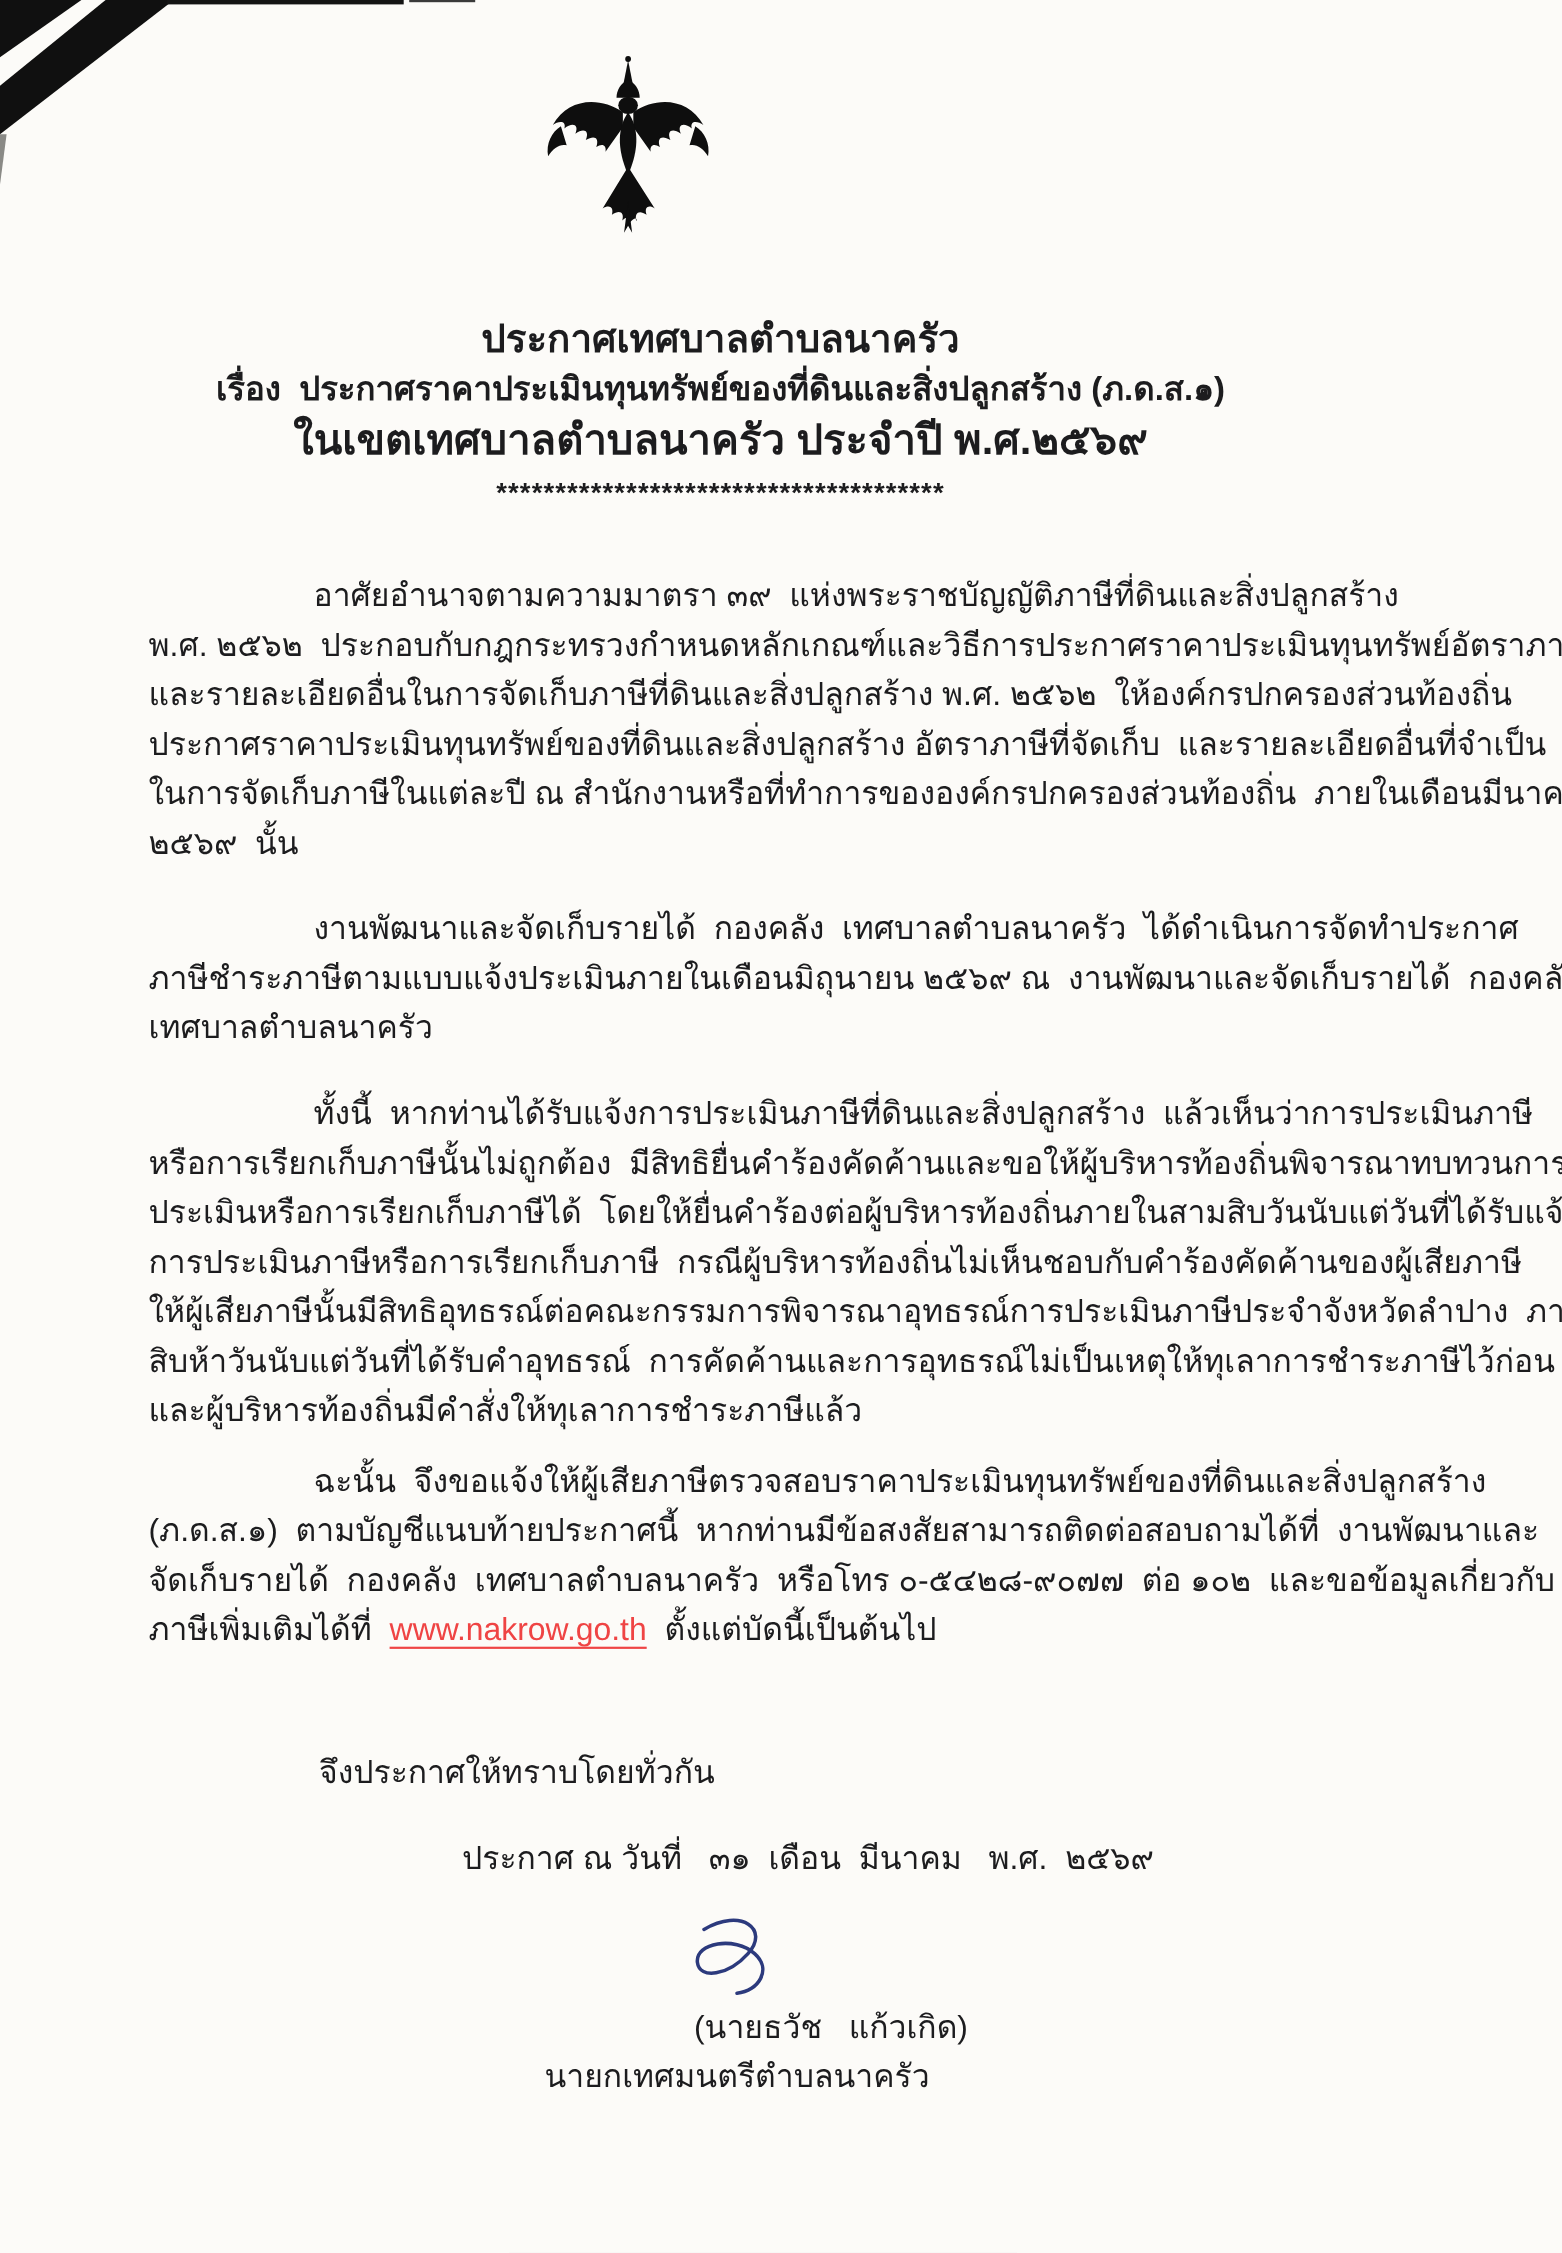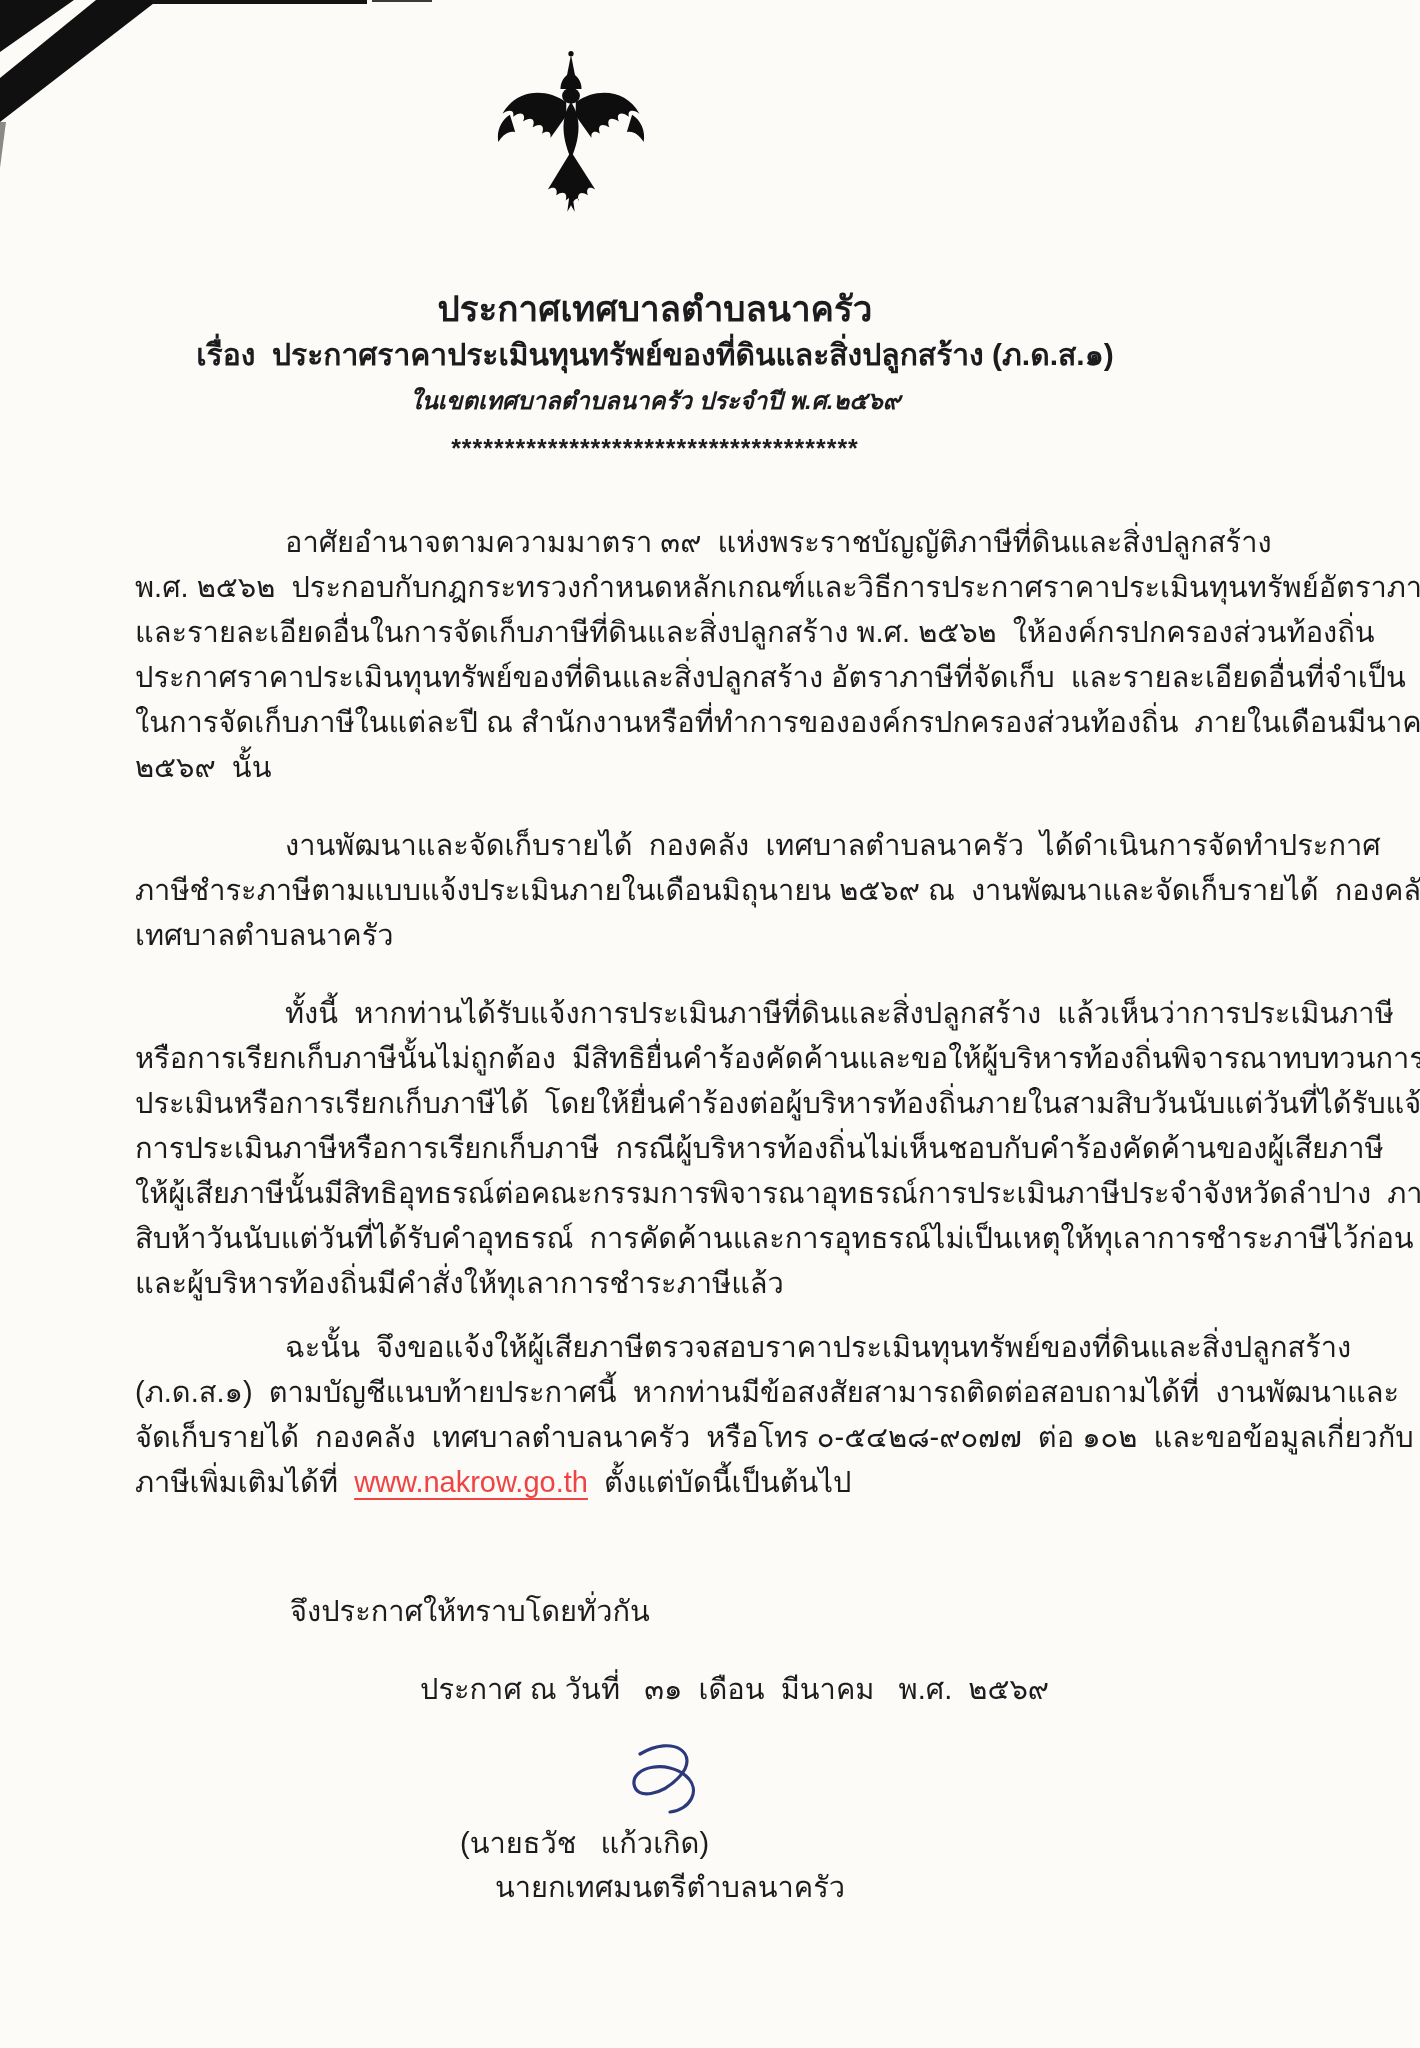--- a/index.html
+++ b/index.html
@@ -21,21 +21,21 @@
   .top-edge-mark2 { position:absolute; top:0; left:372px; width:60px; height:2px; background:#3a3a3a; }
 
   .emblem { position:absolute; top:50px; left:492px; }
 
   .heading {
     position:absolute; top:286px; left:0; width:1310px;
     text-align:center; font-weight:700;
   }
   .h-title   { font-size:35px; line-height:46px; white-space:pre; }
   .h-subject { font-size:30px; line-height:46px; white-space:pre; }
-  .h-area    { font-size:24px; line-height:46px; white-space:pre;font-style:italic; }
+  .h-area    { font-size:38px; line-height:46px; white-space:pre; }
   .h-divider { font-size:25px; line-height:40px; letter-spacing:1px; margin-top:4px; }
 
   .content { position:absolute; left:135px; top:520px; width:1180px; }
   .line { font-size:29px; line-height:45px; white-space:pre; }
   .indent { padding-left:150px; }
   .para-p2 { margin-top:33px; }
   .para-p3 { margin-top:33px; }
   .para-p4 { margin-top:19px; }
 
   .doc-link {
@@ -43,21 +43,21 @@
     text-decoration:underline;
     text-underline-offset:6px;
     cursor:pointer;
   }
 
   .announce  { position:absolute; left:290px;  top:1588px; font-size:29px; white-space:pre; }
   .date-line { position:absolute; left:420px;  top:1666px; font-size:29px; white-space:pre; }
 
   .signature-wrap { position:absolute; left:618px; top:1738px; }
 
-  .signer-name  { position:absolute; left:460px; top:1820px; width:420px; text-align:left; font-size:29px; white-space:pre; }
+  .signer-name  { position:absolute; left:460px; top:1820px; width:420px; text-align:right; font-size:29px; white-space:pre; }
   .signer-title { position:absolute; left:430px; top:1864px; width:480px; text-align:center; font-size:29px; white-space:pre; }
 </style>
 </head>
 <body>
 
 <div class="page">
 
   <svg class="corner-artifact" width="230" height="190" viewBox="0 0 230 190">
     <polygon points="0,0 158,0 0,122" fill="#101010"></polygon>
     <polygon points="0,52 74,0 96,0 0,78" fill="#fcfbf8"></polygon>

